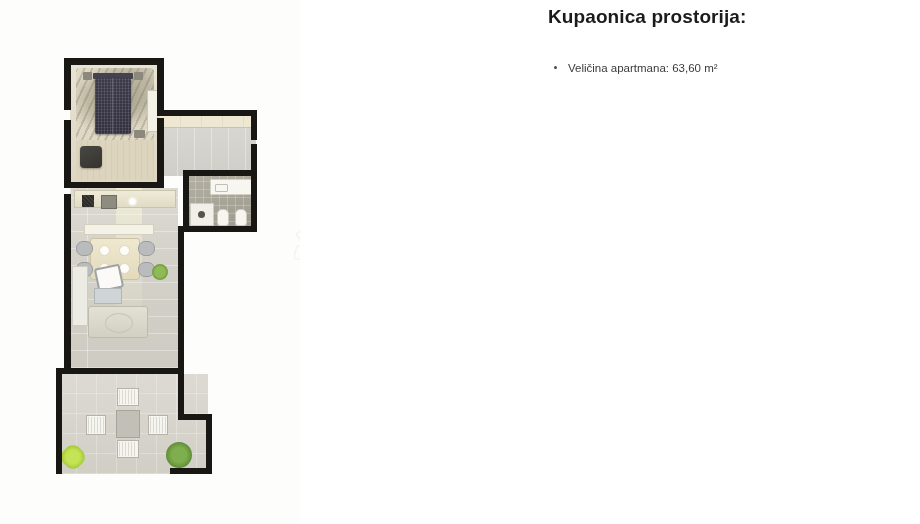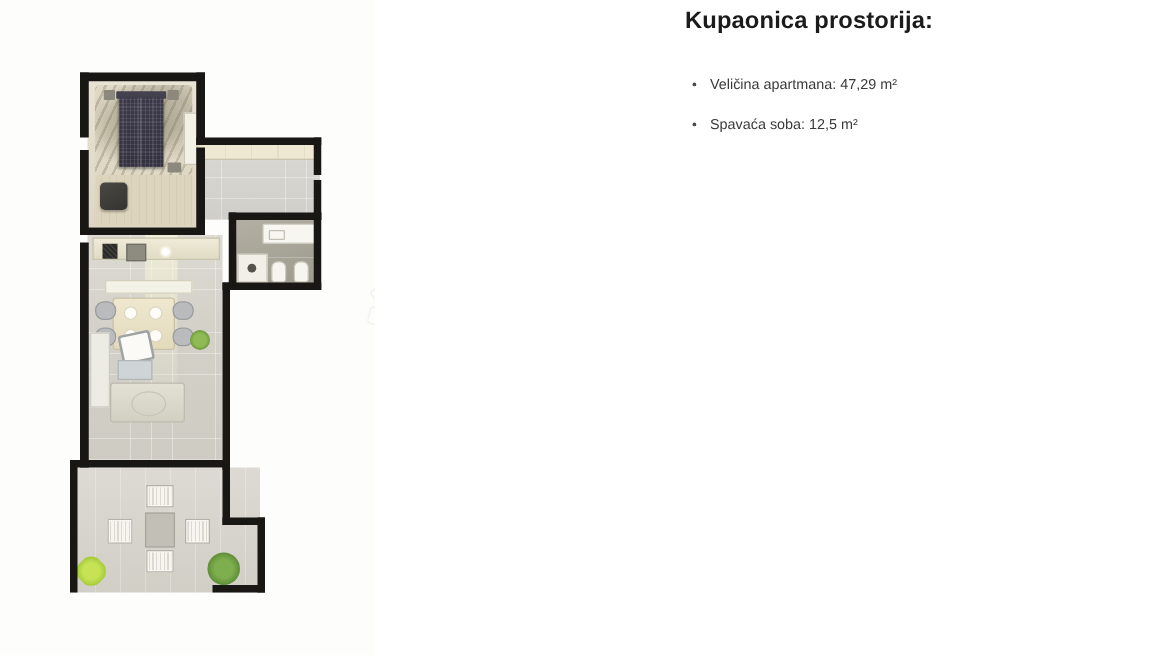--- a/index.html
+++ b/index.html
@@ -251,18 +251,17 @@
           </g>
         </svg>
       </div>
 
     </div>
   </div>
 
   <div class="info">
     <h1>Kupaonica prostorija:</h1>
     <ul>
-      <li>Veličina apartmana: 47,29 m²</li>
-      <li>Spavaća soba: 12,5 m²</li>
+      <li>Veličina apartmana: 63,60 m²</li>
     </ul>
   </div>
 
 </div>
 
 </body></html>

